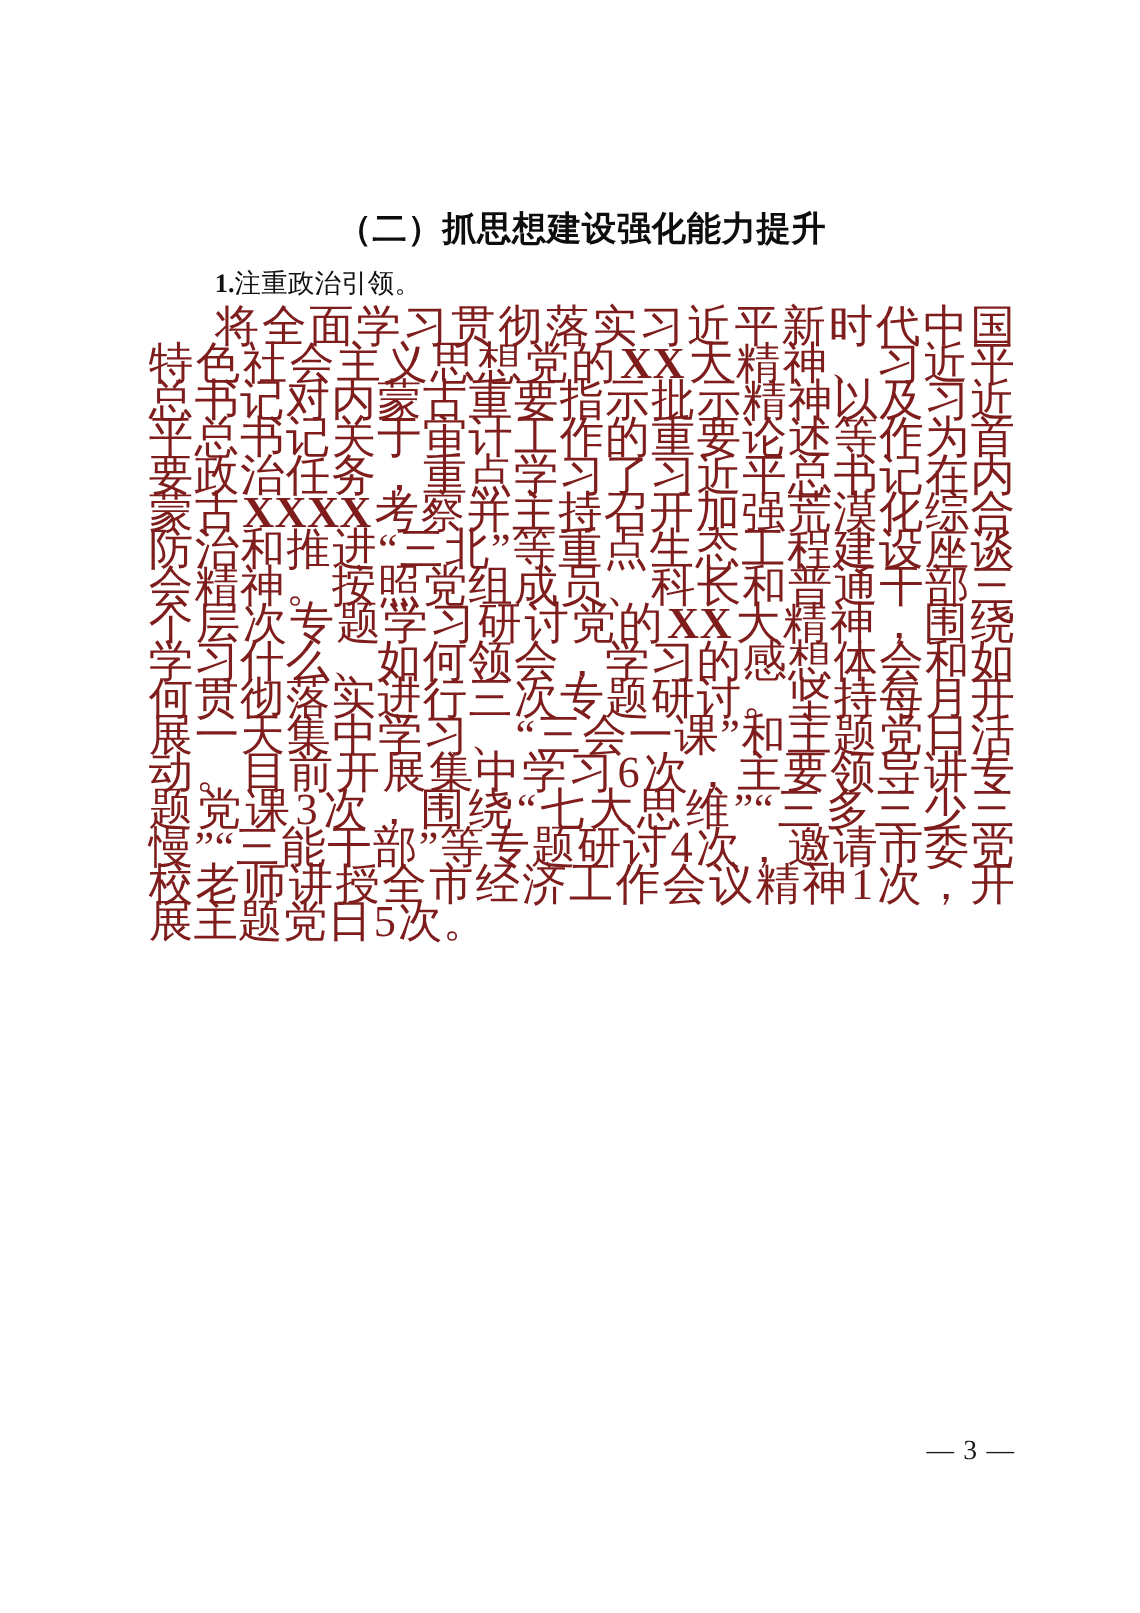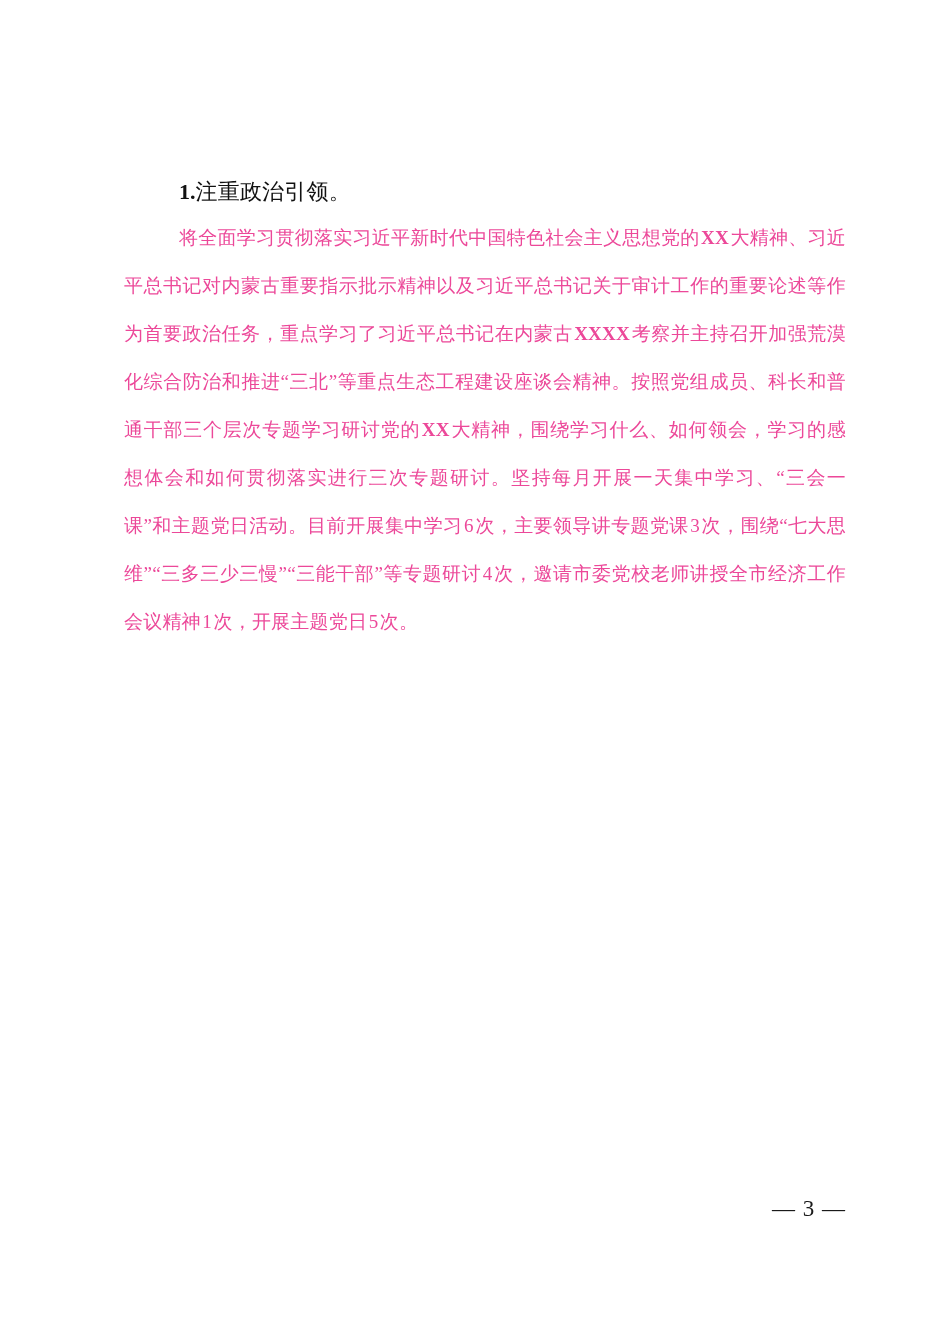--- a/index.html
+++ b/index.html
@@ -46,29 +46,29 @@
     color: #111111;
   }
   .subitem .num {
     font-family: "Liberation Serif", "DejaVu Serif", serif;
     font-weight: 600;
     letter-spacing: 0;
   }
 
   
   .para {
-    font-size: 19px;
-    line-height: 48px;
+    font-size: 37px;
+    line-height: 31px;
     letter-spacing: 0.2px;
     text-indent: 55px;
     margin: 0;
     text-align: justify;
     text-align-last: left;
     text-justify: inter-character;
-    color: #ec4899;
+    color: #7f1d1d;
     word-break: break-all;
   }
   .para .lat {
     font-family: "Liberation Serif", "DejaVu Serif", serif;
     font-weight: 700;
     padding: 0 1.5px;
   }
   .para .num {
     font-family: "Liberation Serif", "DejaVu Serif", serif;
     padding: 0 1.5px;
@@ -91,20 +91,21 @@
     color: #1a1a1a;
   }
 </style>
 </head>
 <body>
 
 <div id="page">
 
   <div id="content">
 
+    <h2 class="heading">（二）抓思想建设强化能力提升</h2>
 
     <p class="subitem"><span class="num">1.</span><span>注重政治引领。</span></p>
 
     <p class="para">将全面学习贯彻落实习近平新时代中国特色社会主义思想党的<span class="lat">XX</span>大精神、习近平总书记对内蒙古重要指示批示精神以及习近平总书记关于审计工作的重要论述等作为首要政治任务，重点学习了习近平总书记在内蒙古<span class="lat">XXXX</span>考察并主持召开加强荒漠化综合防治和推进“三北”等重点生态工程建设座谈会精神。按照党组成员、科长和普通干部三个层次专题学习研讨党的<span class="lat">XX</span>大精神，围绕学习什么、如何领会，学习的感想体会和如何贯彻落实进行三次专题研讨。坚持每月开展一天集中学习、“三会一课”和主题党日活动。目前开展集中学习<span class="num">6</span>次，主要领导讲专题党课<span class="num">3</span>次，围绕“七大思维”“三多三少三慢”“三能干部”等专题研讨<span class="num">4</span>次，邀请市委党校老师讲授全市经济工作会议精神<span class="num">1</span>次，开展主题党日<span class="num">5</span>次。</p>
 
 
 
   </div>
 
   <div id="footer">

